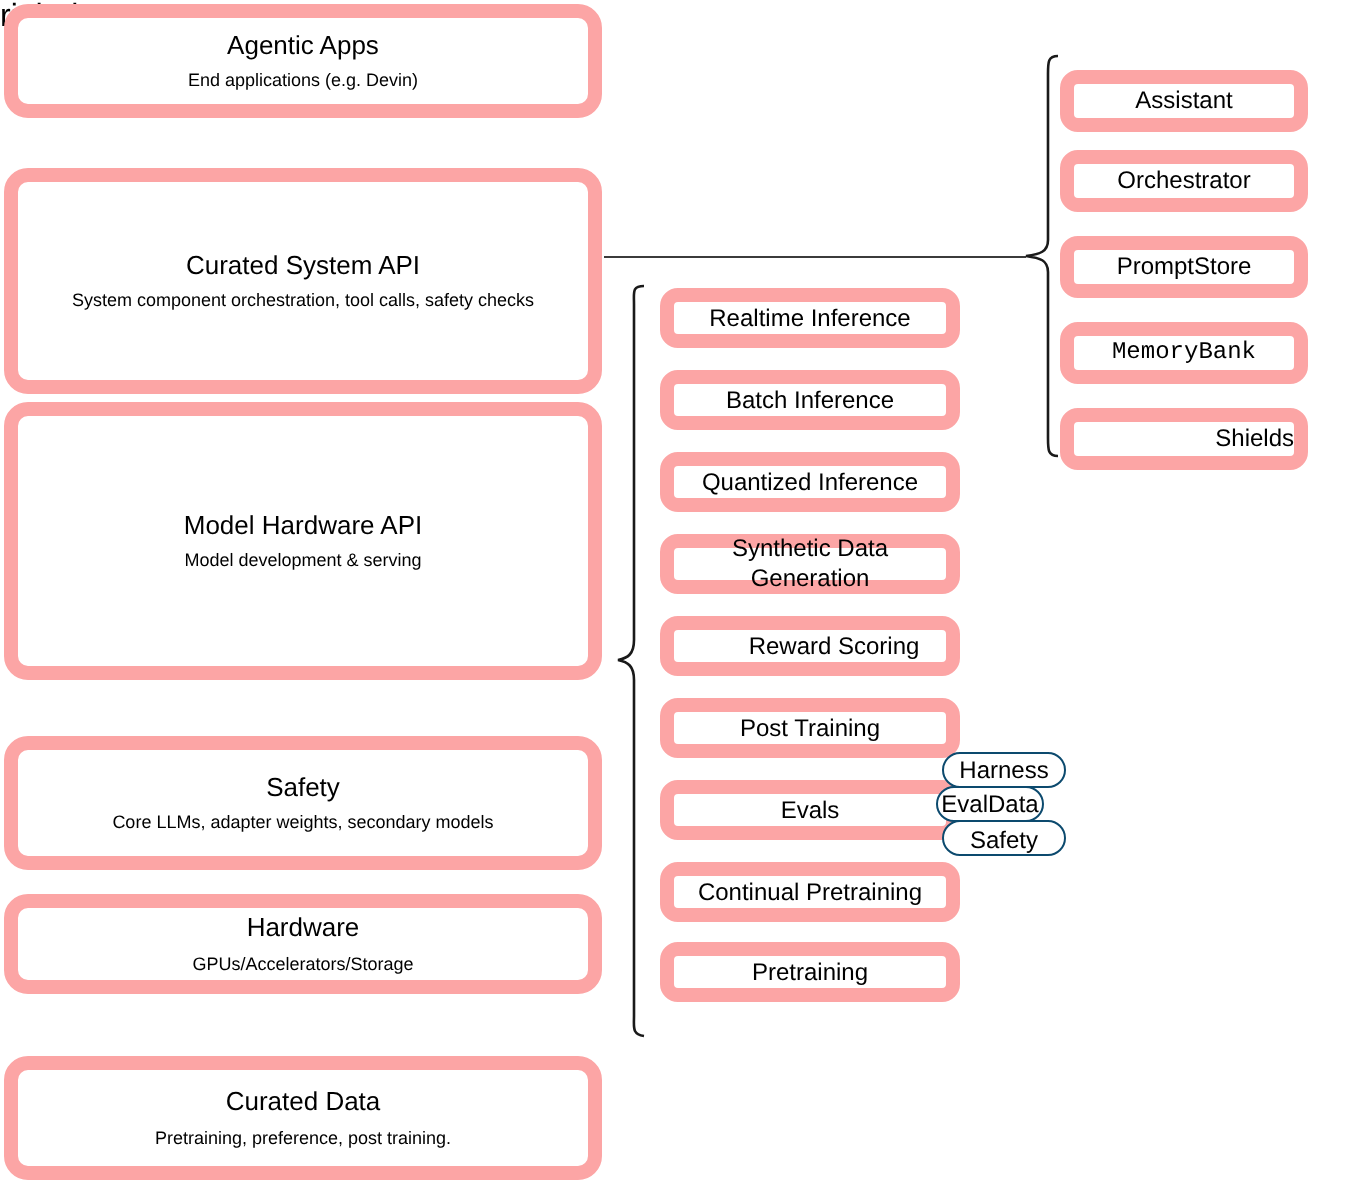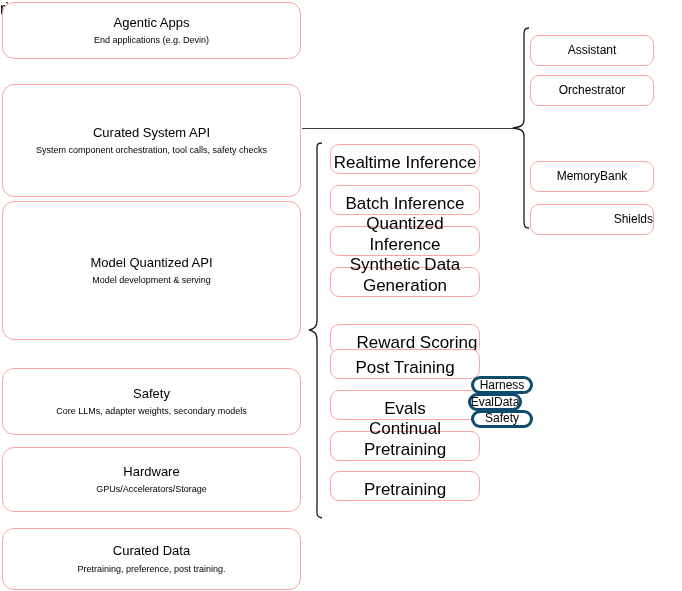--- a/index.html
+++ b/index.html
@@ -21,21 +21,21 @@
     left: 0; top: 0;
     width: 682px;
     height: 591px;
   }
 
   
   .node {
     position: absolute;
     box-sizing: border-box;
     background: #ffffff;
-    border: 1px solid #fca5a5;
+    border: 7px solid #fca5a5;
     border-radius: 10px;
     display: flex;
     flex-direction: column;
     align-items: center;
     justify-content: center;
     text-align: center;
     line-height: 1.25;
   }
 
   
@@ -52,40 +52,39 @@
     font-size: 9px;
     color: #000;
     margin-top: 4px;
   }
 
   
   .mid-box {
     left: 330px;
     width: 150px;
     height: 30px;
-    font-size: 17px;
+    font-size: 12px;
     border-radius: 9px;
-    justify-content: flex-end;
   }
 
   
   .right-box {
     left: 530px;
     width: 124px;
     height: 31px;
     font-size: 12px;
     border-radius: 9px;
   }
 
   
   .pill {
     position: absolute;
     box-sizing: border-box;
     background: #ffffff;
-    border: 3px solid #0c4a6e;
+    border: 1px solid #0c4a6e;
     border-radius: 999px;
     display: flex;
     align-items: center;
     justify-content: center;
     font-size: 12px;
     height: 18px;
     z-index: 6;
   }
 
   
@@ -115,30 +114,30 @@
     <div class="layer-title">Agentic Apps</div>
     <div class="layer-sub">End applications (e.g. Devin)</div>
   </div>
 
   <div class="node layer-box" style="top:84px; height:113px;">
     <div class="layer-title">Curated System API</div>
     <div class="layer-sub">System component orchestration, tool calls, safety checks</div>
   </div>
 
   <div class="node layer-box" style="top:201px; height:139px;">
-    <div class="layer-title">Model Quantized API</div>
+    <div class="layer-title">Model Hardware API</div>
     <div class="layer-sub">Model development &amp; serving</div>
   </div>
 
   <div class="node layer-box" style="top:368px; height:67px;">
     <div class="layer-title">Safety</div>
     <div class="layer-sub">Core LLMs, adapter weights, secondary models</div>
   </div>
 
-  <div class="node layer-box" style="top:447px; height:65px;">
+  <div class="node layer-box" style="top:447px; height:50px;">
     <div class="layer-title">Hardware</div>
     <div class="layer-sub">GPUs/Accelerators/Storage</div>
   </div>
 
   <div class="node layer-box" style="top:528px; height:62px;">
     <div class="layer-title">Curated Data</div>
     <div class="layer-sub">Pretraining, preference, post training.</div>
   </div>
 
    right brace ============ --&gt;
@@ -172,21 +171,21 @@
   </div>
   <div class="node mid-box" style="top:226px;">
     <span>Quantized Inference</span>
   </div>
   <div class="node mid-box" style="top:185px;">
     <span>Batch Inference</span>
   </div>
   <div class="node mid-box" style="top:267px;">
     <span>Synthetic Data Generation</span>
   </div>
-  <div class="node mid-box" style="top:324px;padding-left:24px;">
+  <div class="node mid-box" style="top:308px;padding-left:24px;">
     <span>Reward Scoring</span>
   </div>
   <div class="node mid-box" style="top:349px;">
     <span>Post Training</span>
   </div>
   <div class="node mid-box" style="top:390px;">
     <span>Evals</span>
   </div>
   <div class="node mid-box" style="top:471px;">
     <span>Pretraining</span>
@@ -206,20 +205,23 @@
     <span>Safety</span>
   </div>
 
   
   <div class="node right-box" style="top:35px;">
     <span>Assistant</span>
   </div>
   <div class="node right-box" style="top:75px;">
     <span>Orchestrator</span>
   </div>
-  <div class="node right-box" style="top:161px;">
+  <div class="node right-box" style="top:118px;">
+    <span>PromptStore</span>
+  </div>
+  <div class="node right-box" style="top:161px;font-family:Liberation Mono, monospace;">
     <span>MemoryBank</span>
   </div>
   <div class="node right-box" style="top:204px;align-items:flex-end;">
     <span>Shields</span>
   </div>
 
 </div>
 
 </body></html>

